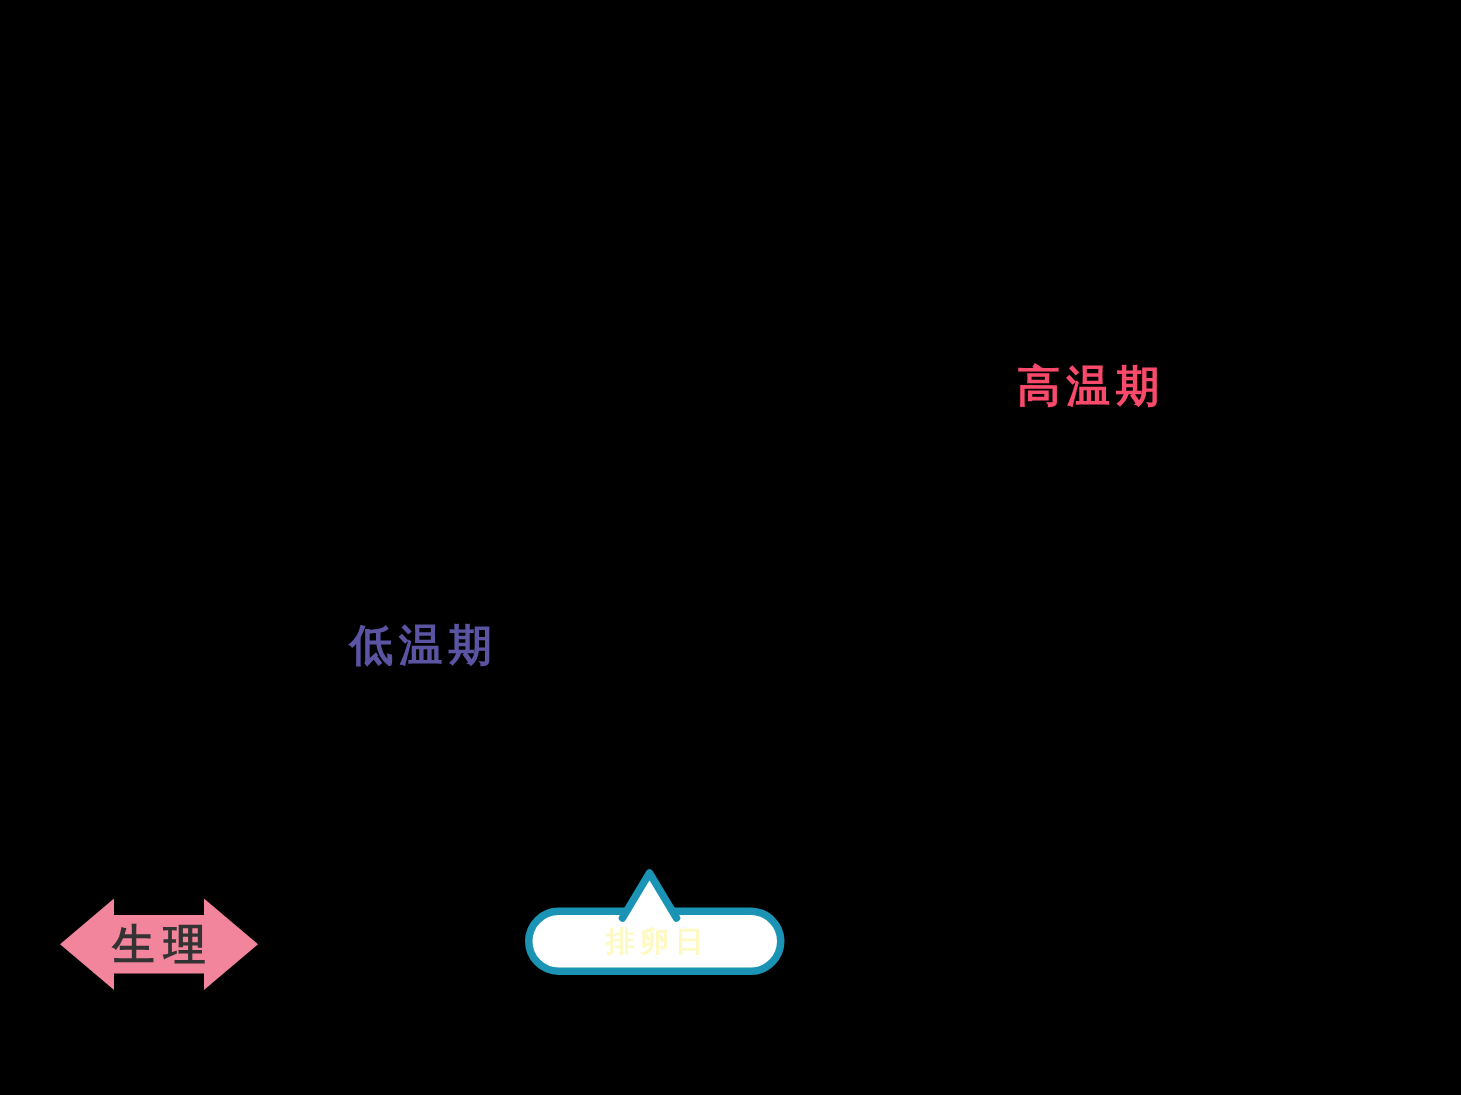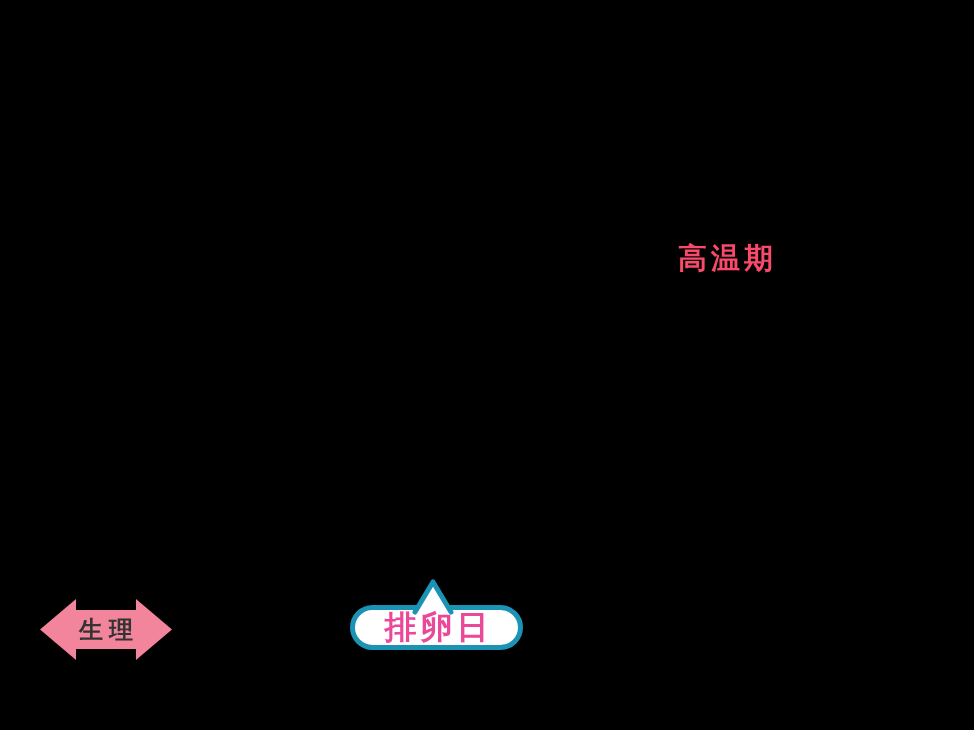--- a/index.html
+++ b/index.html
@@ -49,21 +49,21 @@
   .menstruation-text {
     position: absolute;
     left: 0;
     top: 0;
     width: 132px;
     height: 61px;
     display: flex;
     align-items: center;
     justify-content: center;
     font-weight: bold;
-    font-size: 24px;
+    font-size: 28px;
     letter-spacing: 6px;
     text-indent: 6px;
     color: #333333;
     white-space: nowrap;
   }
   .ovulation-group {
     position: absolute;
     left: 344px;
     top: 578px;
     width: 182px;
@@ -78,34 +78,35 @@
   .ovulation-text {
     position: absolute;
     left: 6px;
     top: 27px;
     width: 173px;
     height: 45px;
     display: flex;
     align-items: center;
     justify-content: center;
     font-weight: bold;
-    font-size: 32px;
+    font-size: 19px;
     letter-spacing: 4px;
     text-indent: 4px;
-    color: #ec4899;
+    color: #fef9c3;
     white-space: nowrap;
   }
 </style>
 </head>
 <body>
 
 <div class="stage">
 
   <div class="phase-label high">高温期</div>
 
+  <div class="phase-label low">低温期</div>
 
   <div class="menstruation-group">
     <svg width="132" height="61" viewBox="0 0 132 61">
       <polygon points="0,30.5 36,0 36,11 96,11 96,0 132,30.5 96,61 96,50 36,50 36,61" fill="#f2849b"></polygon>
     </svg>
     <div class="menstruation-text">生理</div>
   </div>
 
   <div class="ovulation-group">
     <svg width="182" height="76" viewBox="0 0 182 76">

